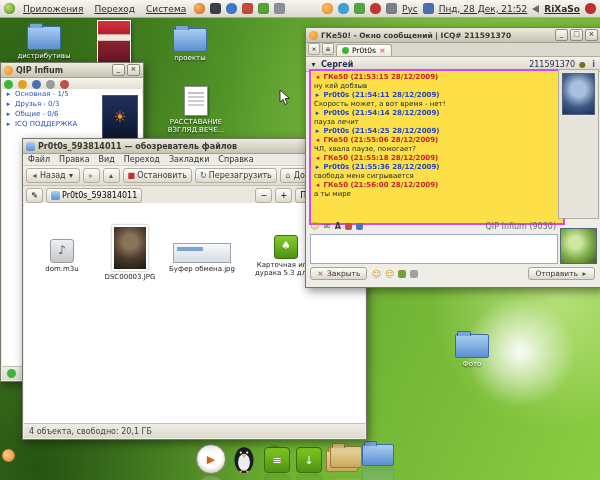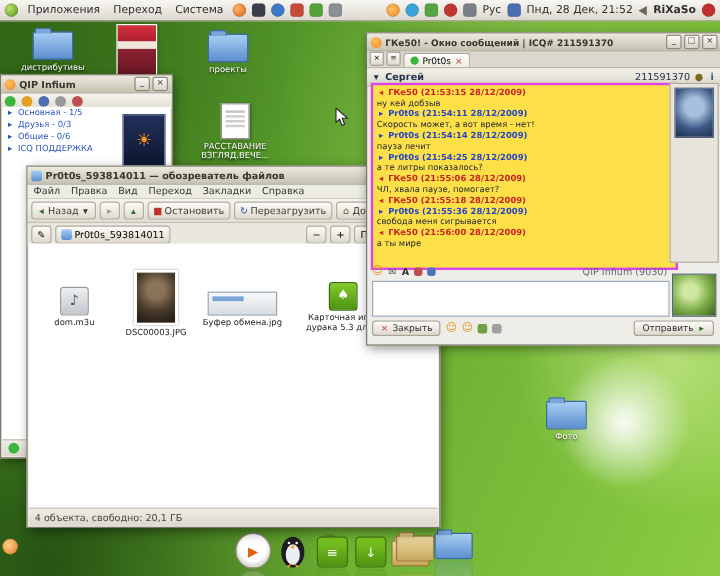--- a/index.html
+++ b/index.html
@@ -8,21 +8,21 @@
     background:
       radial-gradient(circle 55px at 520px 352px, rgba(255,255,255,.95), rgba(255,255,255,0)),
       radial-gradient(circle 130px at 560px 300px, rgba(225,248,170,.55), rgba(225,248,170,0)),
       radial-gradient(circle 200px at 430px 110px, rgba(195,232,115,.38), rgba(195,232,115,0)),
       radial-gradient(circle 240px at 40px 470px, rgba(8,38,4,.6), rgba(8,38,4,0)),
       radial-gradient(circle 220px at 30px 60px, rgba(25,65,12,.45), rgba(25,65,12,0)),
       linear-gradient(115deg,#3f7d1c 0%,#56992a 35%,#6fb234 62%,#8bcc41 100%);}
   
   .panel{position:absolute;top:0;left:0;right:0;height:17px;z-index:50;display:flex;align-items:center;
     gap:5px;padding:0 4px;font-size:9px;color:#2f2f2a;
-    background:linear-gradient(#f8f6f2,#dcd8cf);border-bottom:1px solid #aaa596;}
+    background:linear-gradient(#f8f6f2,#dcd8cf);border-bottom:1px solid #aaa596;text-decoration:underline;}
   .pmenu{padding:0 3px;cursor:default;white-space:nowrap;}
   .pdot{width:11px;height:11px;border-radius:3px;display:inline-block;flex-shrink:0;box-shadow:inset 0 0 1px rgba(0,0,0,.4);}
   .pround{border-radius:50%;}
   .spacer{flex:1;}
   .ptext{white-space:nowrap;}
   .vol{width:0;height:0;border-top:4px solid transparent;border-bottom:4px solid transparent;border-right:7px solid #6b675e;}
   
   .dicon{position:absolute;text-align:center;color:#fff;font-size:7px;line-height:8px;
     text-shadow:0 1px 2px rgba(0,0,0,.85);z-index:1;width:60px;}
   .foldr{width:32px;height:22px;margin:0 auto 2px;border-radius:2px;position:relative;
@@ -328,21 +328,20 @@
       <div class="msg blue">
         <div class="mh"><span class="gi">▸</span> <span>Pr0t0s (21:54:11 28/12/2009)</span></div>
         <div class="mtext">Скорость может, а вот время - нет!</div>
       </div>
       <div class="msg blue">
         <div class="mh"><span class="gi">▸</span> <span>Pr0t0s (21:54:14 28/12/2009)</span></div>
         <div class="mtext">пауза лечит</div>
       </div>
       <div class="msg blue">
         <div class="mh"><span class="gi">▸</span> <span>Pr0t0s (21:54:25 28/12/2009)</span></div>
-        <div class="mtext">а те литры показалось?</div>
       </div>
       <div class="msg red">
         <div class="mh"><span class="gi">◂</span> <span>ГКе50 (21:55:06 28/12/2009)</span></div>
         <div class="mtext">ЧЛ, хвала паузе, помогает?</div>
       </div>
       <div class="msg red">
         <div class="mh"><span class="gi">◂</span> <span>ГКе50 (21:55:18 28/12/2009)</span></div>
       </div>
       <div class="msg blue">
         <div class="mh"><span class="gi">▸</span> <span>Pr0t0s (21:55:36 28/12/2009)</span></div>

